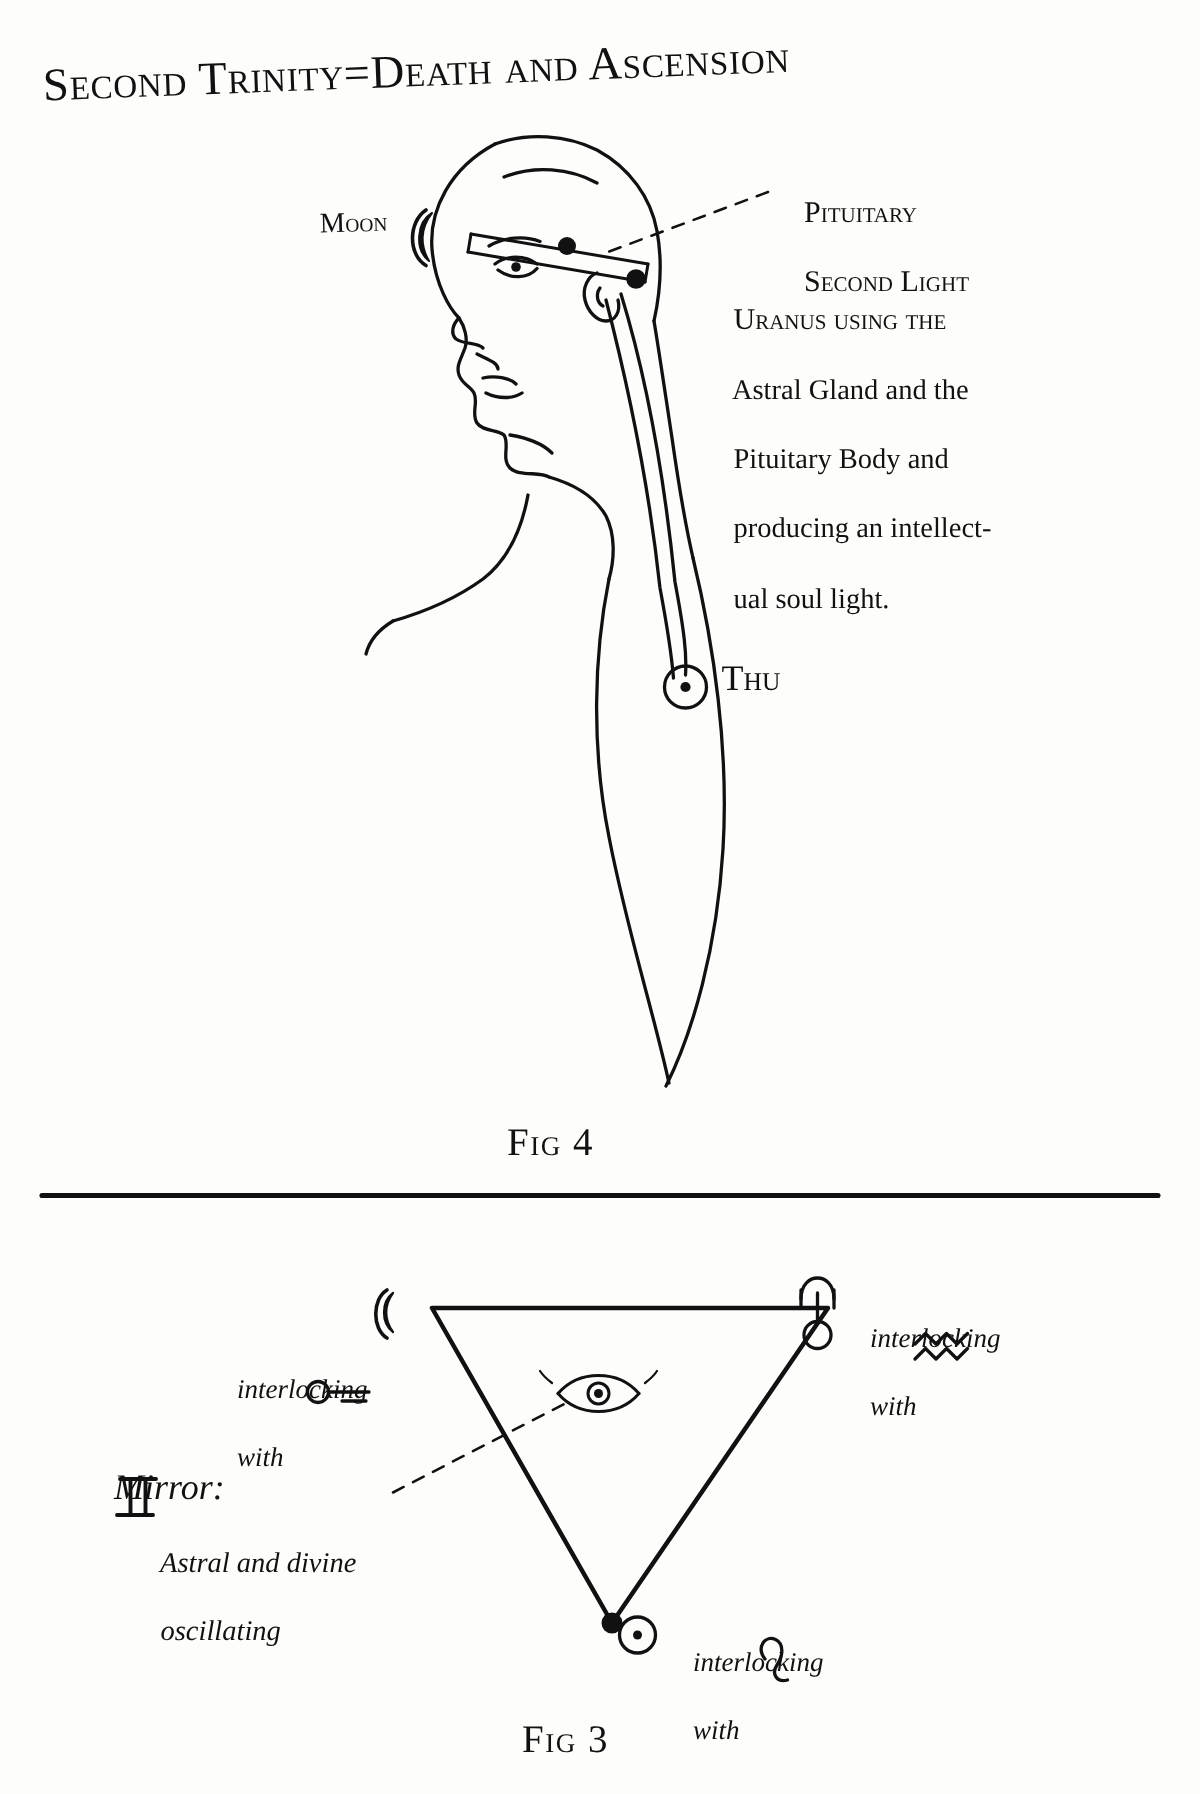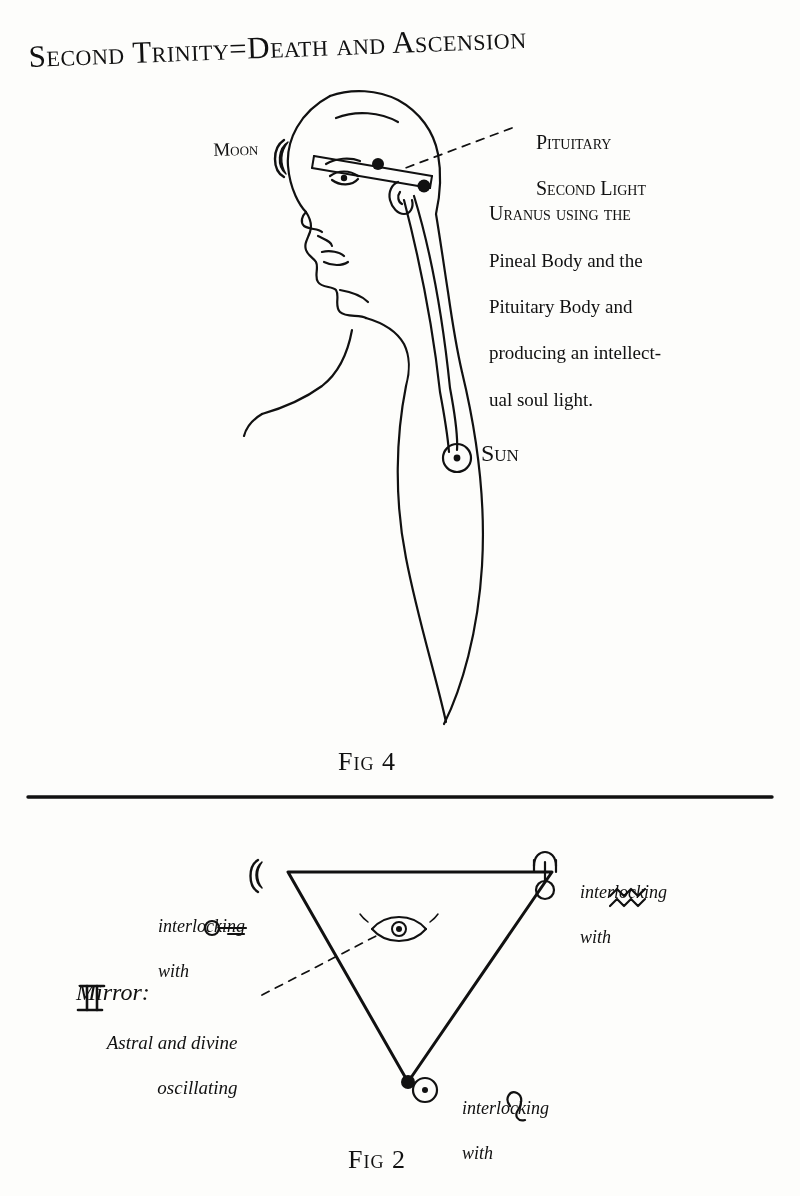--- a/index.html
+++ b/index.html
@@ -121,21 +121,20 @@
     font-size: 24px;
     font-style: italic;
     text-align: center;
   }
   #mirror-sub {
     left: 88px;
     top: 1009px;
     font-size: 19px;
     font-style: italic;
     line-height: 1.2;
-    text-align: right;
   }
   #fig2-caption {
     left: 348px;
     top: 1146px;
     font-size: 26px;
     font-variant: small-caps;
     letter-spacing: 1px;
   }
 </style>
 </head>
@@ -271,27 +270,27 @@
 
   <div class="txt" id="moon-label">Moon</div>
 
   <div class="txt" id="pituitary-label">
     <span>Pituitary</span><br>
     <span>Second Light</span>
   </div>
 
   <div class="txt" id="uranus-note">
     <span class="cap">Uranus using the</span><br>
-    <span>Pineal Body and the</span><br>
+    <span>Astral Gland and the</span><br>
     <span>Pituitary Body and</span><br>
     <span>producing an intellect-</span><br>
     <span>ual soul light.</span>
   </div>
 
-  <div class="txt" id="sun-label">Sun</div>
+  <div class="txt" id="sun-label">Thu</div>
 
   <div class="txt" id="fig1-caption">Fig 4</div>
 
 
   <div class="txt" id="interlock-left">
     <span>interlocking</span><br>
     <span>with</span>
   </div>
 
   <div class="txt" id="interlock-right">
@@ -304,15 +303,15 @@
     <span>with</span>
   </div>
 
   <div class="txt" id="mirror-label">Mirror:</div>
 
   <div class="txt" id="mirror-sub">
     <span>Astral and divine</span><br>
     <span>oscillating</span>
   </div>
 
-  <div class="txt" id="fig2-caption">Fig 2</div>
+  <div class="txt" id="fig2-caption">Fig 3</div>
 
 </div>
 
 </body></html>

